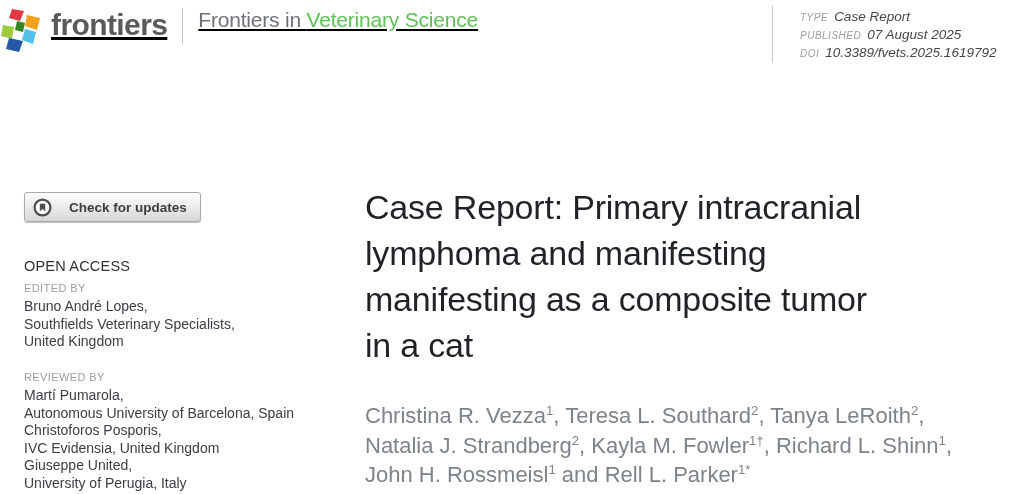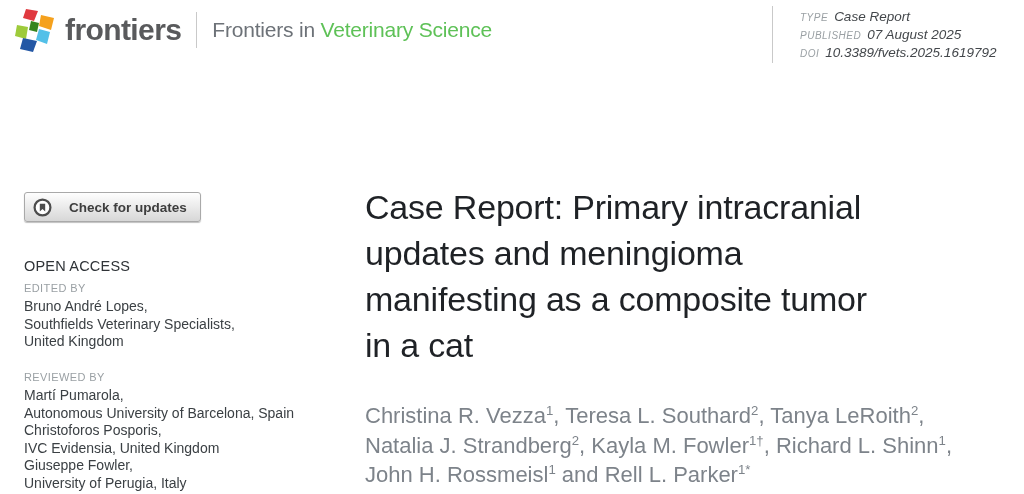--- a/index.html
+++ b/index.html
@@ -5,22 +5,22 @@
   * { margin:0; padding:0; box-sizing:border-box; }
   html,body { background:#ffffff; }
   body { font-family:"Liberation Sans","DejaVu Sans",sans-serif; }
   .page {
     position:relative; width:1024px; height:494px;
     background:#ffffff; overflow:hidden;
   }
 
   
   .header-left {
-    position:absolute; left:14px; top:8px;
-    display:flex; align-items:center;
+    position:absolute; left:0; top:8px;
+    display:flex; align-items:flex-start;text-decoration:underline;
   }
   .logo-icon { width:44px; height:44px; display:block; }
   .wordmark {
     margin-left:7px; font-size:30px; font-weight:bold;
     color:#595a5c; letter-spacing:-0.6px;
   }
   .header-sep {
     width:1px; height:36px; background:#c9c9c9; margin:0 15px;
   }
   .journal { font-size:21px; color:#6d7278; letter-spacing:-0.2px; }
@@ -126,26 +126,26 @@
     <div class="side-line">Southfields Veterinary Specialists,</div>
     <div class="side-line">United Kingdom</div>
   </div>
 
   <div class="side-block reviewed">
     <div class="side-label">REVIEWED BY</div>
     <div class="side-line">Martí Pumarola,</div>
     <div class="side-line">Autonomous University of Barcelona, Spain</div>
     <div class="side-line">Christoforos Posporis,</div>
     <div class="side-line">IVC Evidensia, United Kingdom</div>
-    <div class="side-line">Giuseppe Fowler,</div>
+    <div class="side-line">Giuseppe United,</div>
     <div class="side-line">University of Perugia, Italy</div>
   </div>
 
   <h1 class="title">
     <div class="title-line">Case Report: Primary intracranial</div>
-    <div class="title-line">updates and meningioma</div>
+    <div class="title-line">lymphoma and manifesting</div>
     <div class="title-line">manifesting as a composite tumor</div>
     <div class="title-line">in a cat</div>
   </h1>
 
   <div class="authors"><span>Christina R. Vezza</span><sup>1</sup>, <span>Teresa L. Southard</span><sup>2</sup>, <span>Tanya LeRoith</span><sup>2</sup>,<br><span>Natalia J. Strandberg</span><sup>2</sup>, <span>Kayla M. Fowler</span><sup>1†</sup>, <span>Richard L. Shinn</span><sup>1</sup>,<br><span>John H. Rossmeisl</span><sup>1</sup> and <span>Rell L. Parker</span><sup>1*</sup></div>
 
 </div>
 
 </body></html>

